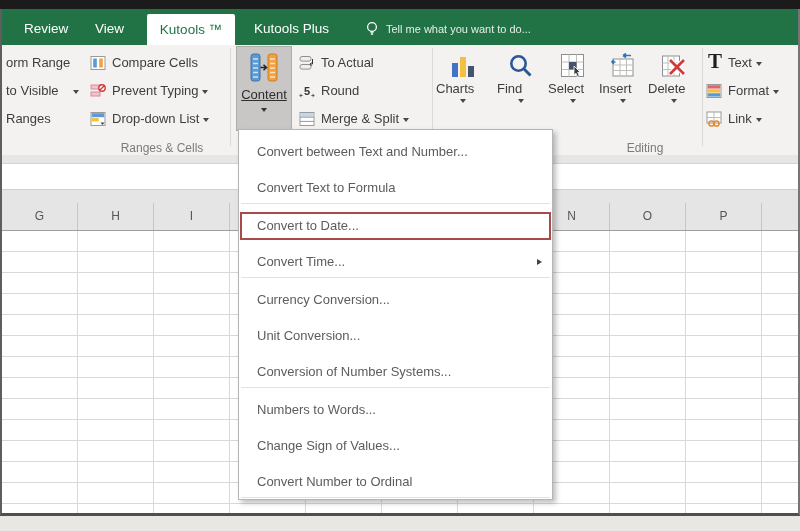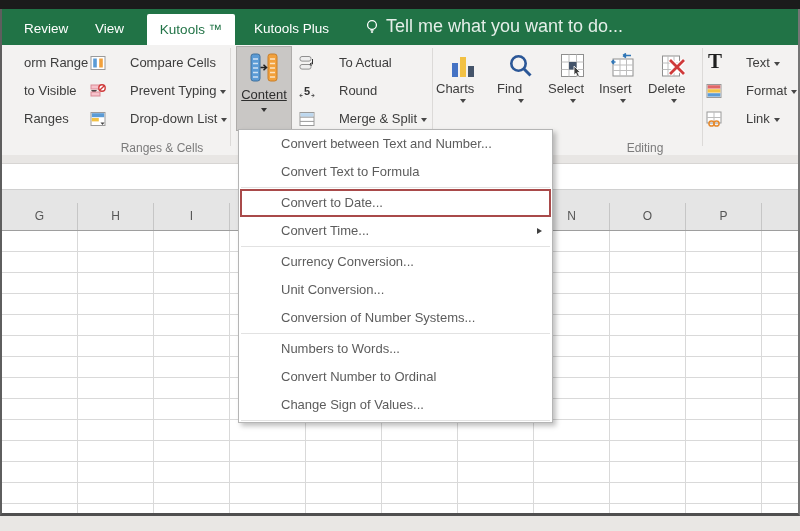--- a/index.html
+++ b/index.html
@@ -9,27 +9,27 @@
   .frame{position:absolute;left:0;top:9px;width:800px;height:507px;box-sizing:border-box;
          border-left:2px solid #5e5e5e;border-right:2px solid #757575;border-bottom:3px solid #4f4f4f;
          background:#f3f2f1;overflow:hidden;}
 
   
   .tabbar{position:absolute;left:0;top:0;width:796px;height:36px;background:#217346;}
   .tab{position:absolute;bottom:9px;color:#fff;font-size:13.5px;cursor:default;}
   .tab-active{position:absolute;left:145px;top:5px;width:88px;height:49px;background:#fff;
               border-radius:2px 2px 0 0;color:#217346;font-size:13.5px;text-align:center;line-height:31px;}
   .tellme{position:absolute;left:363px;bottom:8px;display:flex;align-items:center;gap:7px;
-          color:rgba(255,255,255,.88);font-size:18px;}
+          color:rgba(255,255,255,.88);font-size:11px;}
 
   
   .ribbon{position:absolute;left:0;top:36px;width:796px;height:110px;background:#f3f2f1;
           border-bottom:1px solid #d2d0ce;}
   .rlabel{position:absolute;font-size:13px;color:#3d3d3d;white-space:nowrap;}
-  .rrow{height:24px;line-height:24px;margin-left:18px;}
+  .rrow{height:24px;line-height:24px;}
   .glabel{position:absolute;top:96px;font-size:12px;color:#7b7b7b;transform:translateX(-50%);padding-left:20px;}
   .vdiv{position:absolute;top:3px;height:98px;width:1px;background:#dcdad8;}
   .caret{display:inline-block;width:0;height:0;border-left:3.5px solid transparent;
          border-right:3.5px solid transparent;border-top:4px solid #474747;margin-left:4px;vertical-align:middle;}
   .icon16{position:absolute;width:16px;height:16px;}
   .bigbtn{position:absolute;top:2px;height:86px;color:#3d3d3d;font-size:13px;}
   .bigbtn .bicon{margin:6px auto 2px;display:block;}
   .bigbtn .bcaret{margin:3px auto 0;border-left:3.5px solid transparent;border-right:3.5px solid transparent;
                   border-top:4px solid #474747;width:0;height:0;}
   .contentbtn{position:absolute;left:234px;top:1px;width:56px;height:85px;background:#c9c7c5;
@@ -43,22 +43,22 @@
   .colheaders{position:absolute;left:0;top:35px;width:796px;height:40px;background:#e5e5e5;border-bottom:1px solid #9e9e9e;}
   .colcell{position:absolute;bottom:0;height:27px;width:76px;box-sizing:border-box;border-right:1px solid #c6c6c6;
            text-align:center;font-size:12px;color:#565656;line-height:27px;}
   .grid{position:absolute;left:0;top:76px;width:796px;height:282px;background:#fff;
         background-image:repeating-linear-gradient(to right,transparent 0 75px,#d9d9d9 75px 76px),
                          repeating-linear-gradient(to bottom,transparent 0 20px,#d9d9d9 20px 21px);}
 
   
   .menu{position:absolute;left:236px;top:120px;width:313px;background:#fff;border:1px solid #b5b5b5;
         box-shadow:3px 3px 5px rgba(0,0,0,.25);z-index:10;padding:0;}
-  .mi{position:relative;height:28px;line-height:28px;padding-left:42px;font-size:13px;color:#5c5c5c;
-      white-space:nowrap;cursor:default;}
+  .mi{position:relative;height:28px;line-height:28px;padding-left:18px;font-size:13px;color:#5c5c5c;
+      white-space:nowrap;cursor:default;margin-top:8px;}
   .redbox{position:absolute;left:1px;right:1px;top:0;bottom:0;border:2px solid #a94a4a;box-sizing:border-box;
           pointer-events:none;}
   .subarrow{position:absolute;right:10px;top:10.5px;width:0;height:0;border-left:5px solid #404040;
             border-top:3.5px solid transparent;border-bottom:3.5px solid transparent;}
   .msep{height:1px;background:#e2e2e2;margin:1px 2px;}
 </style>
 </head>
 <body>
 
 <div class="shot">
@@ -271,21 +271,21 @@
       <div class="mi">
         <span>Convert Time...</span>
         <span class="subarrow"></span>
       </div>
       <div class="msep"></div>
       <div class="mi"><span>Currency Conversion...</span></div>
       <div class="mi"><span>Unit Conversion...</span></div>
       <div class="mi"><span>Conversion of Number Systems...</span></div>
       <div class="msep"></div>
       <div class="mi"><span>Numbers to Words...</span></div>
+      <div class="mi"><span>Change Sign of Values...</span></div>
       <div class="mi"><span>Convert Number to Ordinal</span></div>
-      <div class="mi"><span>Change Sign of Values...</span></div>
       <div class="msep"></div>
     </div>
 
   </div>
 
   <div class="understrip"></div>
 </div>
 
 </body></html>

